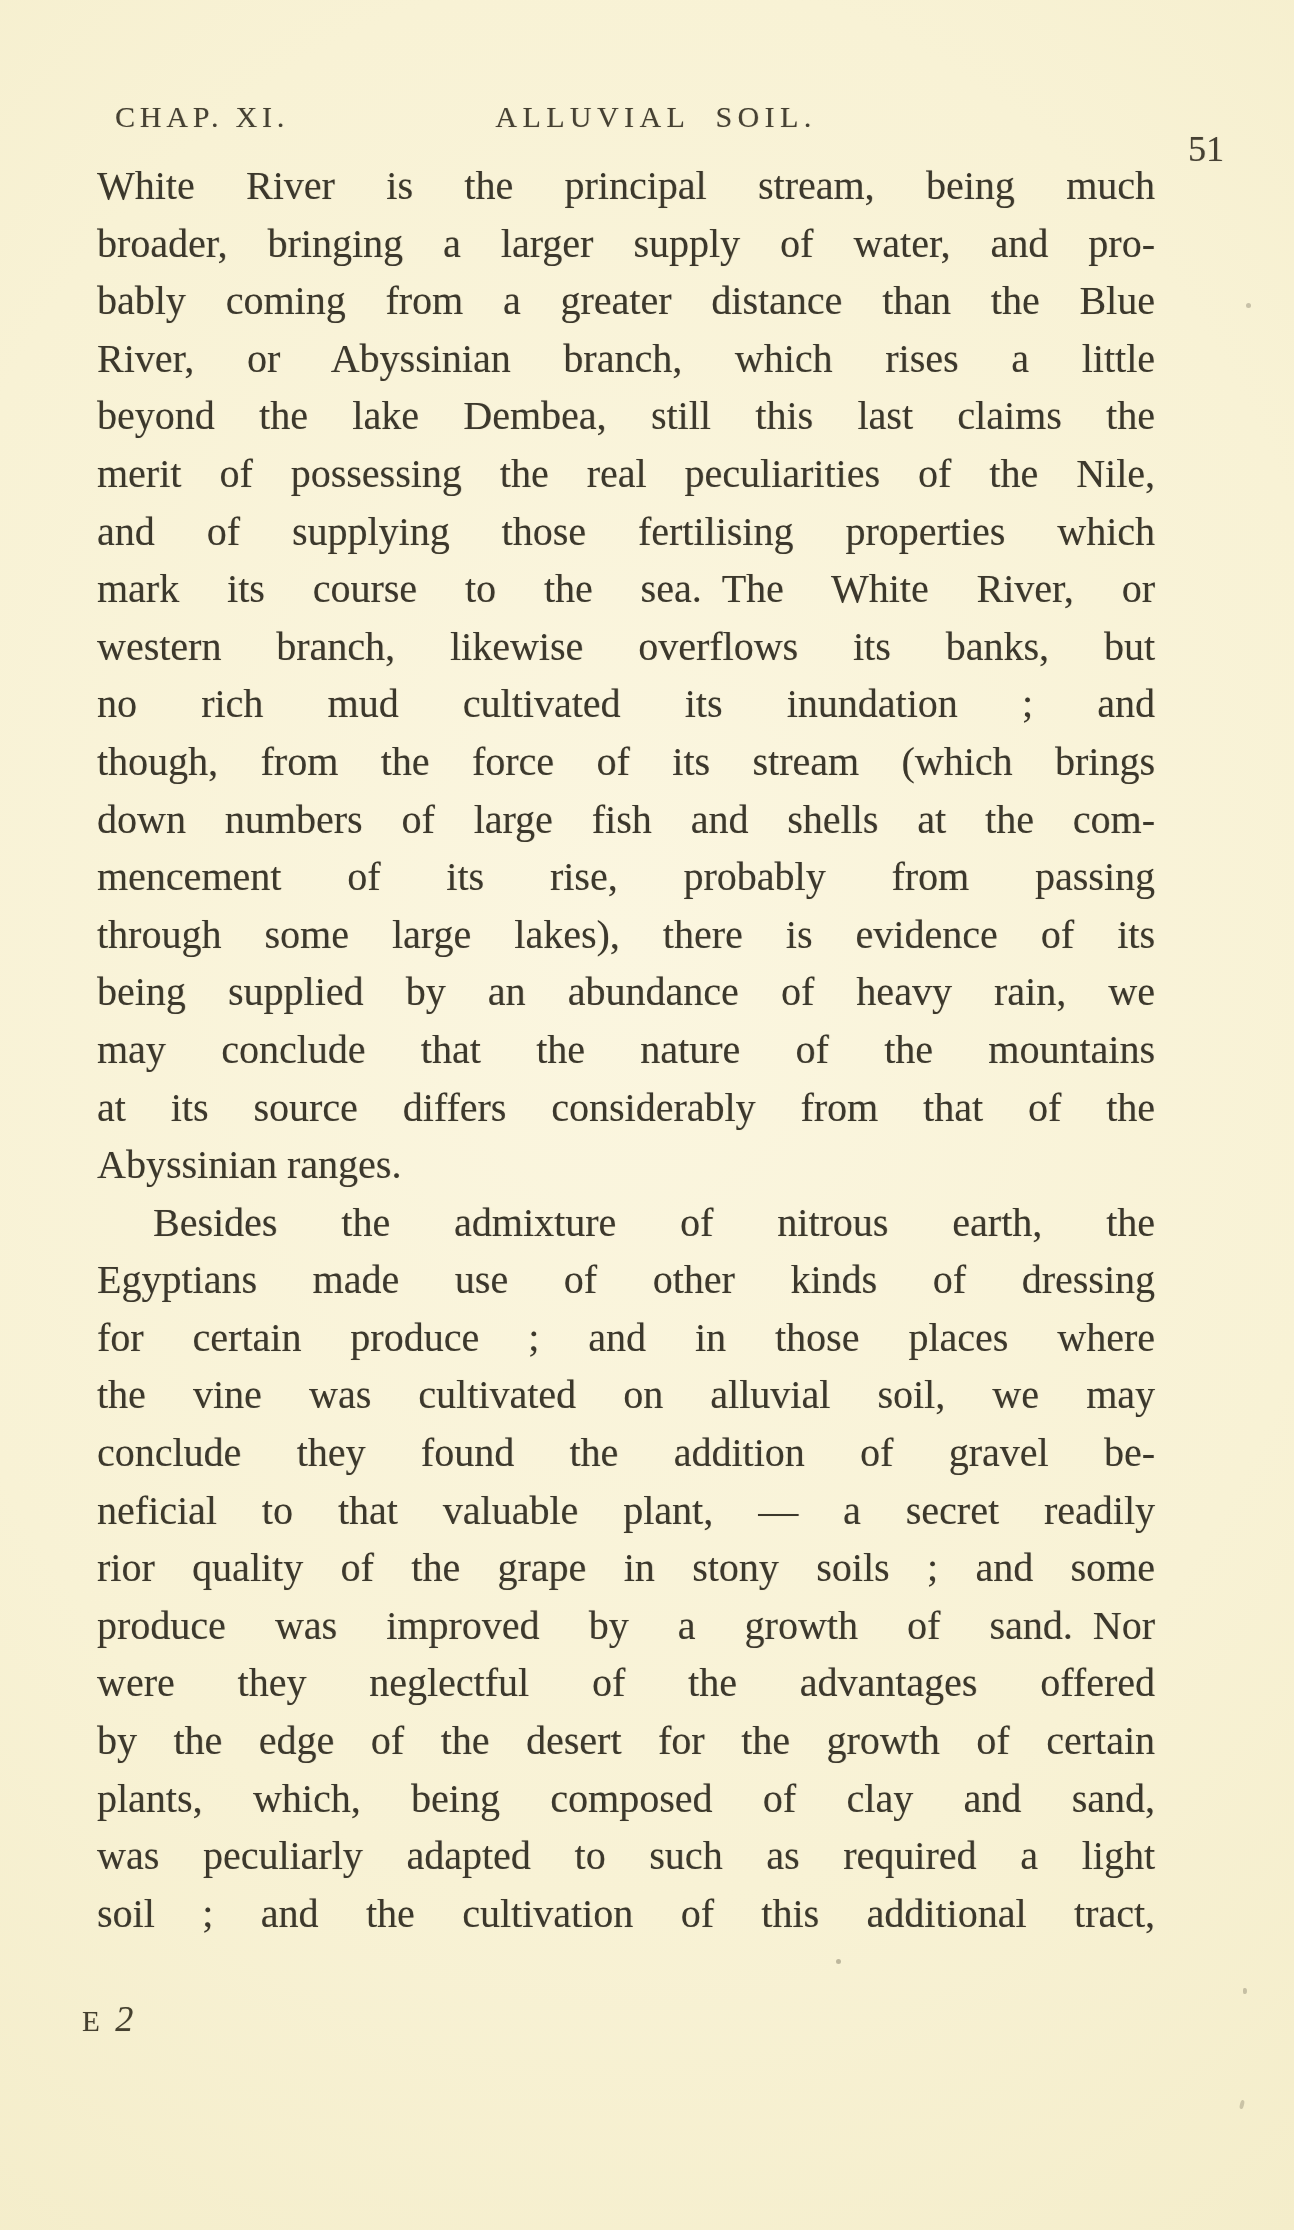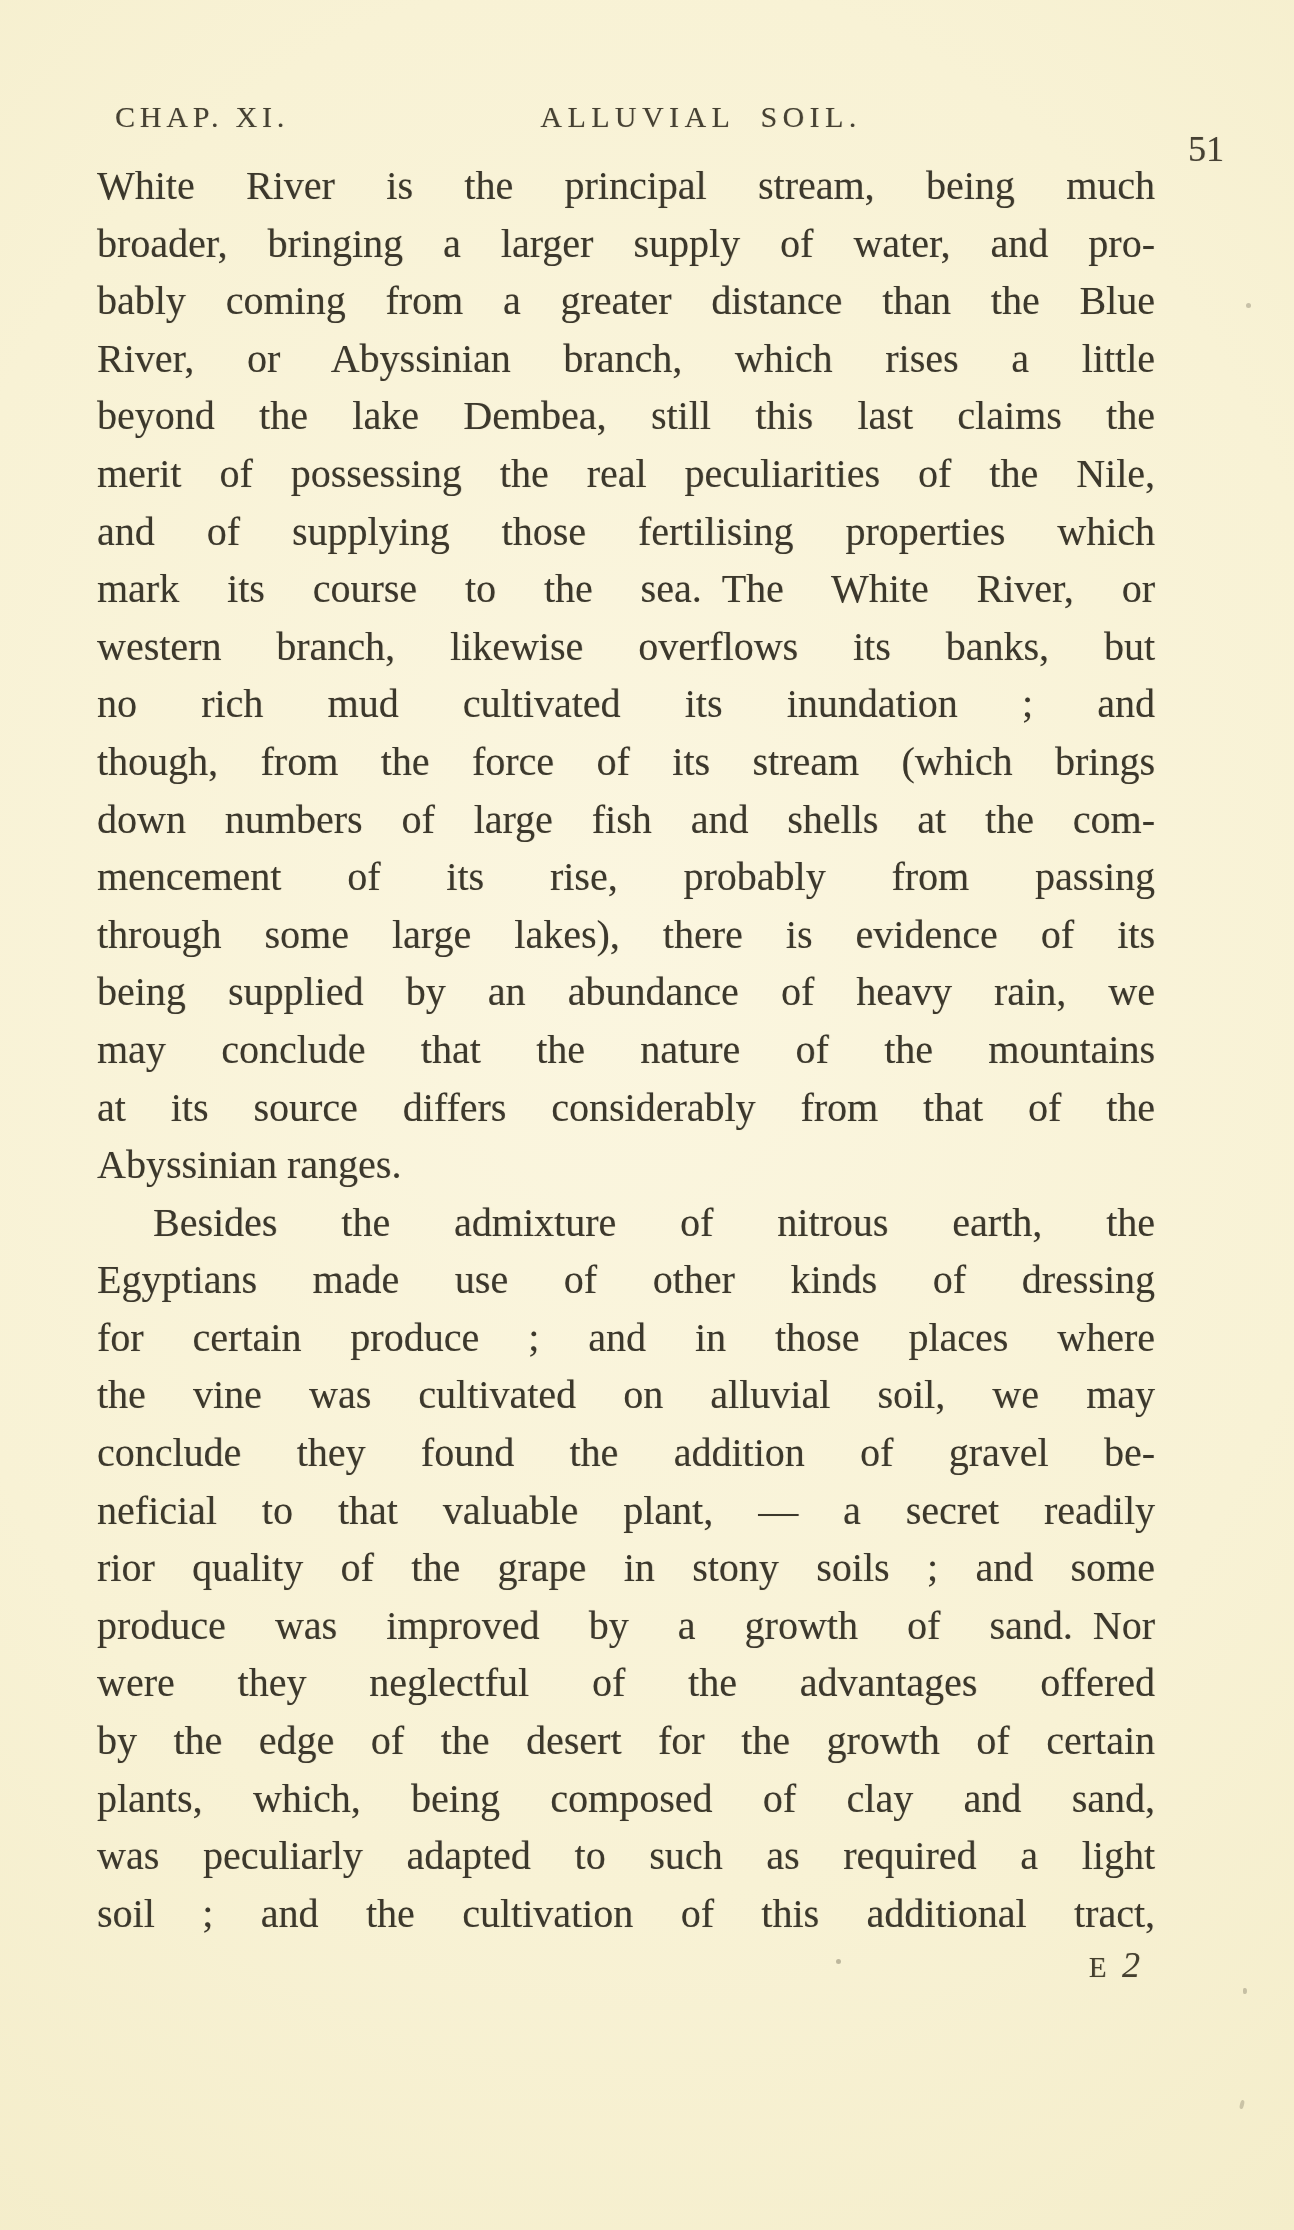--- a/index.html
+++ b/index.html
@@ -39,21 +39,20 @@
     position: absolute;
     left: 640px;
     top: 4px;
     transform: translateX(-50%);
     font-size: 30px;
     letter-spacing: 0.18em;
     word-spacing: 0.45em;
     white-space: nowrap;
     color: #464133;
     text-shadow: 0.4px 0.4px 0.8px rgba(70,65,51,0.35);
-    margin-left: 45px;
   }
   .page-number {
     position: absolute;
     right: 86px;
     top: 0;
     font-size: 36px;
     color: #464133;
     text-shadow: 0.4px 0.4px 0.8px rgba(70,65,51,0.35);
     margin-top: 32px;
   }
@@ -76,24 +75,24 @@
   }
   .line.para-end {
     text-align-last: left;
   }
   .line.indent {
     text-indent: 56px;
   }
   
   .signature {
     position: absolute;
-    top: 1944px;
+    top: 1998px;
     left: 82px;
     width: 1058px;
-    text-align: right;
+    text-align: left;
     font-size: 33px;
     color: #45402f;
     text-shadow: 0.35px 0.35px 0.7px rgba(60,56,44,0.38);
   }
   .signature .sig-letter {
     font-size: 29px;
     letter-spacing: 0.05em;
   }
   .signature .sig-number {
     font-style: italic;

